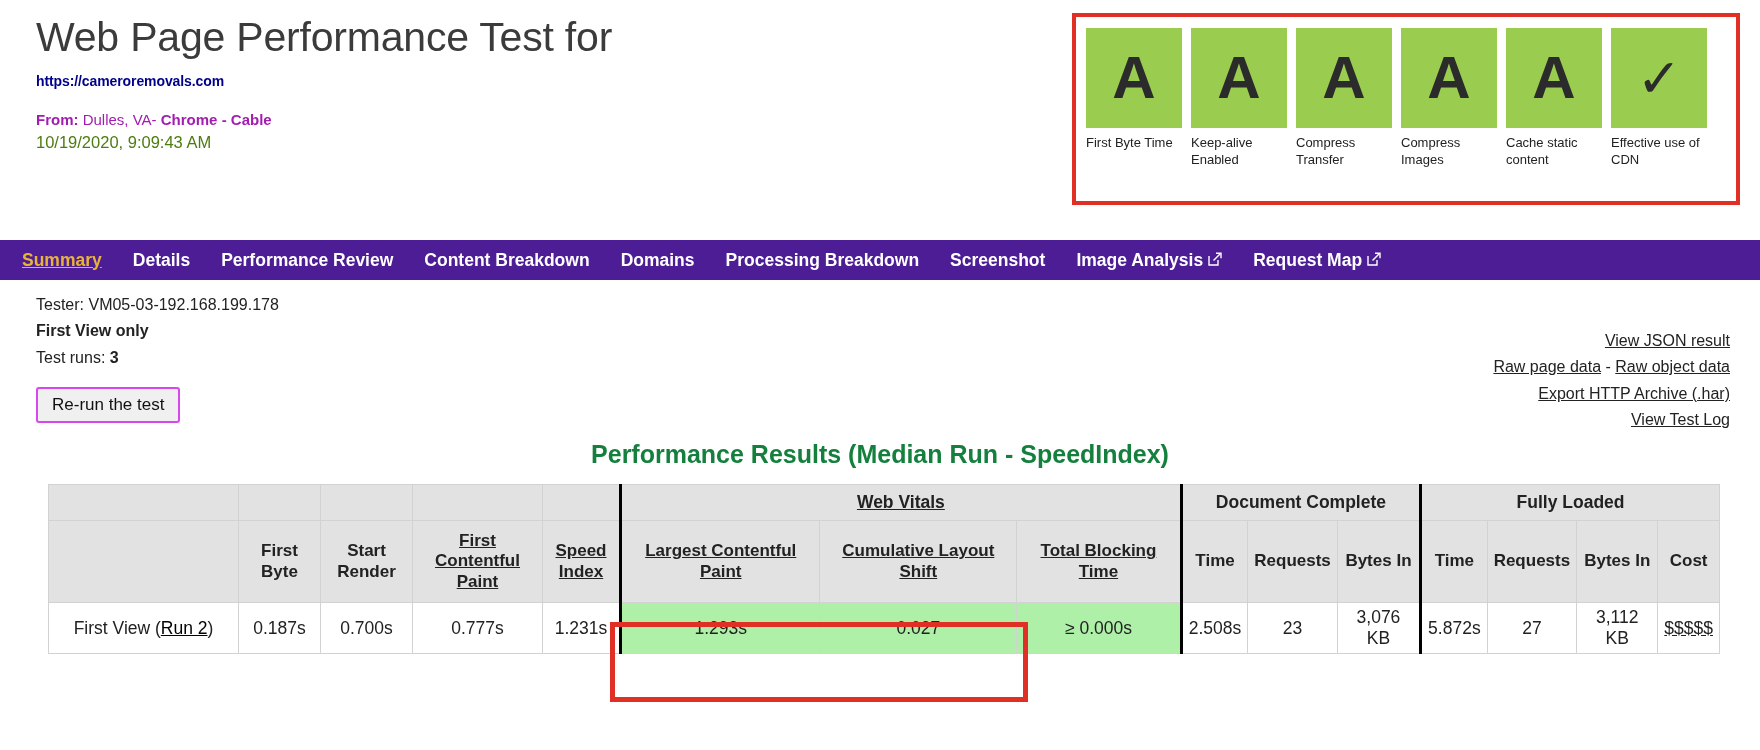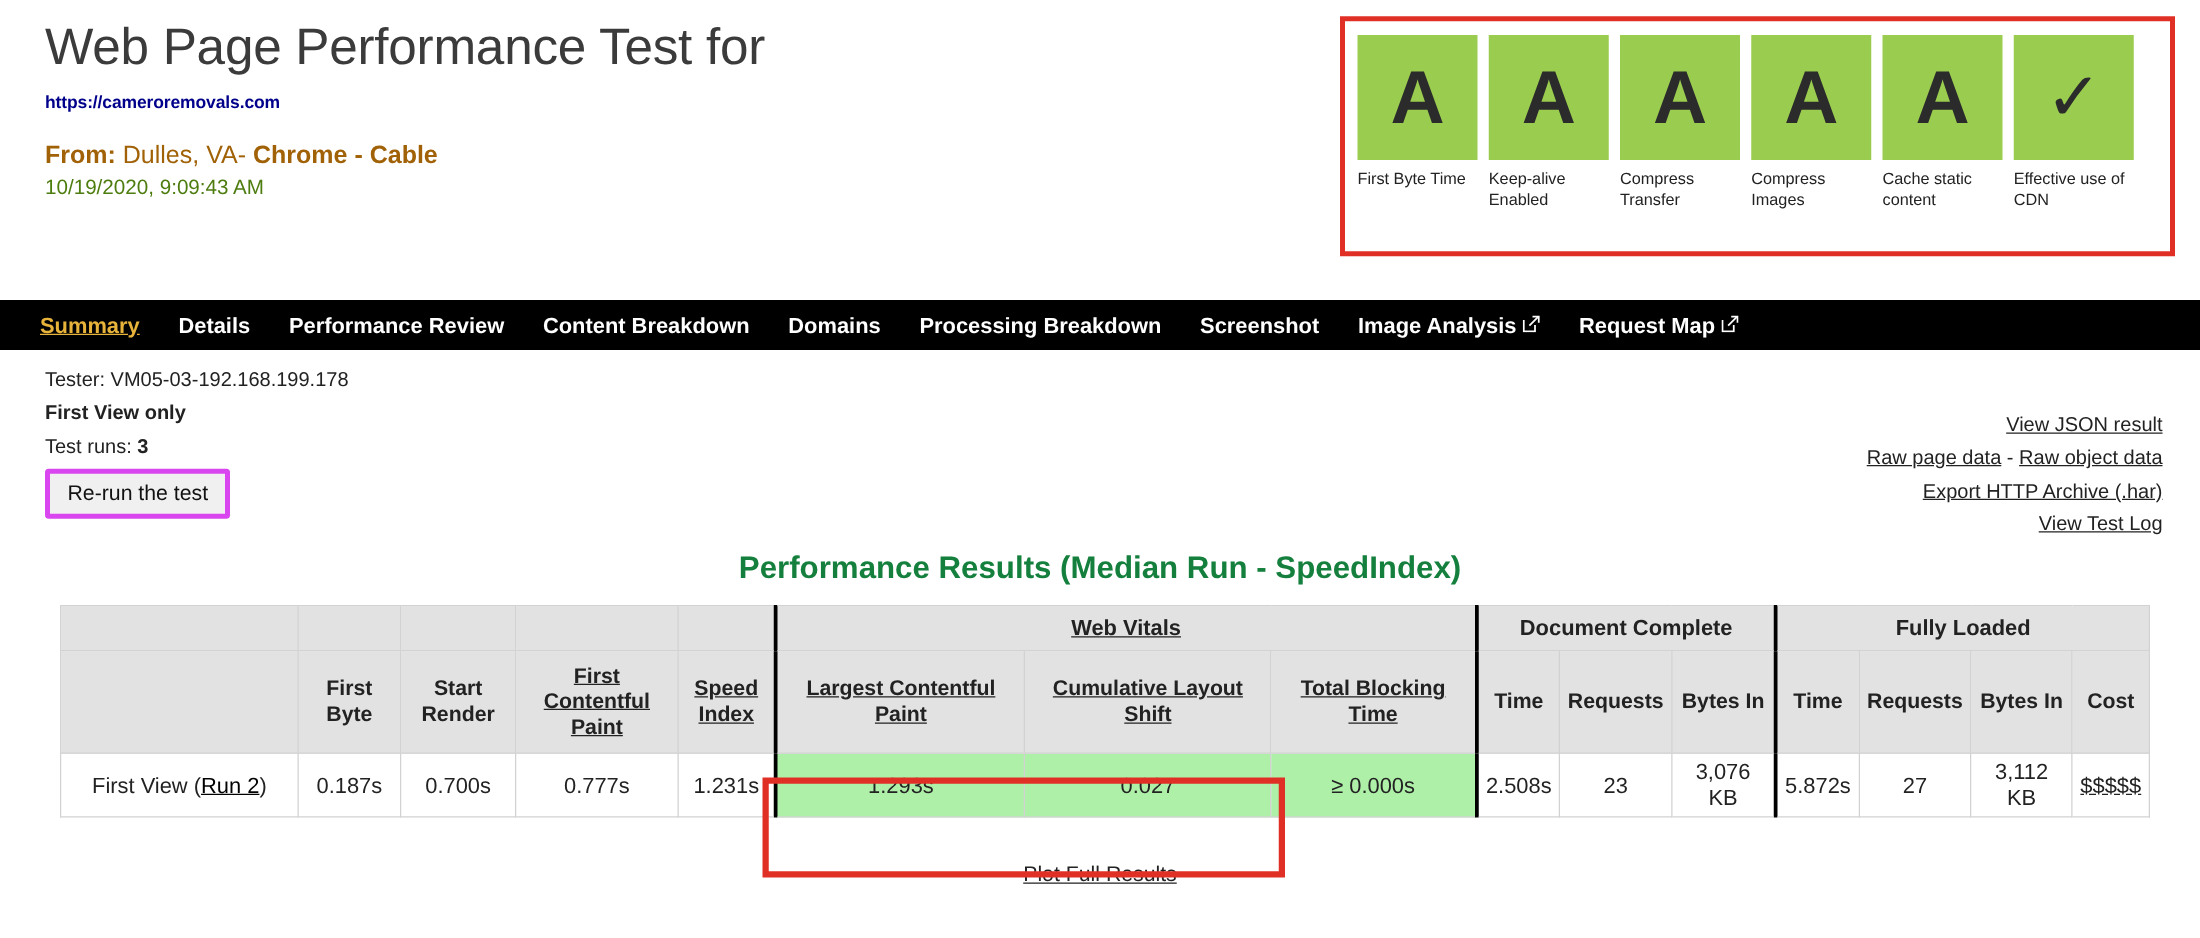--- a/index.html
+++ b/index.html
@@ -30,21 +30,21 @@
   }
   .test-url {
     margin-top: 12px;
     font-size: 14px;
     font-weight: bold;
     color: #00008B;
     text-decoration: none;
     display: inline-block;
     letter-spacing: -0.1px;
   }
-  .from-line { margin-top: 19px; font-size: 20px; color: #a16207; line-height: 1.45; }
+  .from-line { margin-top: 19px; font-size: 15px; color: #a21caf; line-height: 1.45; }
   .from-line b { font-weight: bold; }
   .date-line { font-size: 16.5px; color: #4d7c0f; line-height: 1.45; }
 
   
   .grade-annot {
     position: absolute;
     left: 1072px; top: 13px;
     width: 668px; height: 192px;
     border: 4px solid #e03026;
     background: transparent;
@@ -70,48 +70,48 @@
     margin-top: 7px;
     font-size: 13px;
     color: #222;
     line-height: 1.28;
   }
 
   
   .navbar {
     position: absolute; left: 0; top: 240px;
     width: 1760px; height: 40px;
-    background: #000000;
+    background: #4c1d95;
     display: flex; align-items: center;
-    padding-left: 32px;
+    padding-left: 22px;
   }
   .nav-item {
     color: #ffffff;
     font-size: 17.5px;
     font-weight: bold;
     margin-right: 31px;
     white-space: nowrap;
     text-decoration: none;
     display: inline-flex; align-items: center; gap: 5px;
   }
   .nav-item.active { color: #E8B33A; text-decoration: underline; }
   .ext-icon { display: inline-block; width: 14px; height: 14px; position: relative; top: -3px; }
 
   
   .info-left { position: absolute; left: 36px; top: 292px; font-size: 16px; line-height: 1.65; color: #222; }
   .info-left b { font-weight: bold; }
   .rerun-btn {
-    margin-top: 4px;
+    margin-top: 16px;
     display: inline-block;
     padding: 6px 14px;
     font-size: 17px;
     font-family: "Liberation Sans", sans-serif;
     color: #111;
     background: #f0f0f0;
-    border: 4px solid #d946ef;
+    border: 2px solid #d946ef;
     border-radius: 3px;
     cursor: pointer;
   }
   .info-right {
     position: absolute; right: 30px; top: 292px;
     text-align: right;
     font-size: 16px; line-height: 1.65;
     color: #222;
     margin-top: 36px;
   }
@@ -331,19 +331,16 @@
           <td>3,076 KB</td>
           <td class="sep-left">5.872s</td>
           <td>27</td>
           <td>3,112 KB</td>
           <td class="cost"><a href="#">$$$$$</a></td>
         </tr>
       </tbody>
     </table>
   </div>
 
-  <div class="plot-link">
-    <a href="#">Plot Full Results</a>
-  </div>
 
   <div class="table-annot"></div>
 
 </div>
 
 </body></html>

